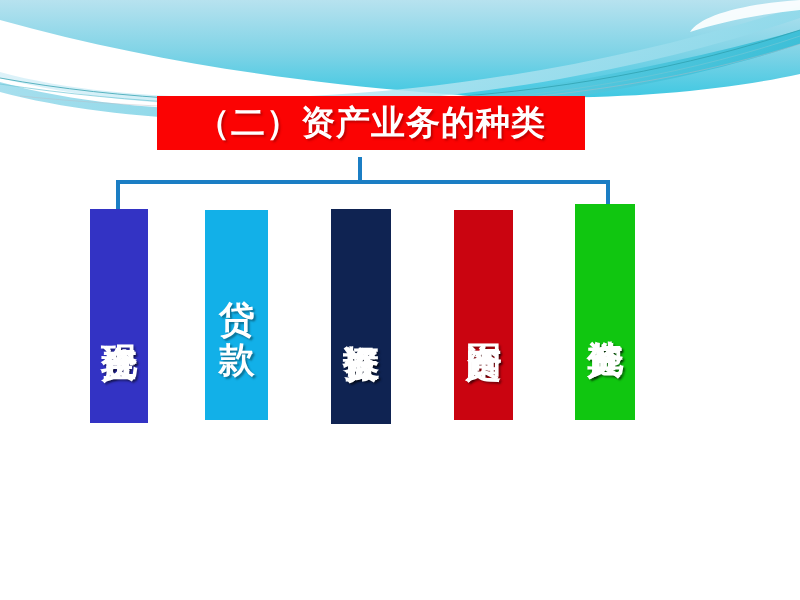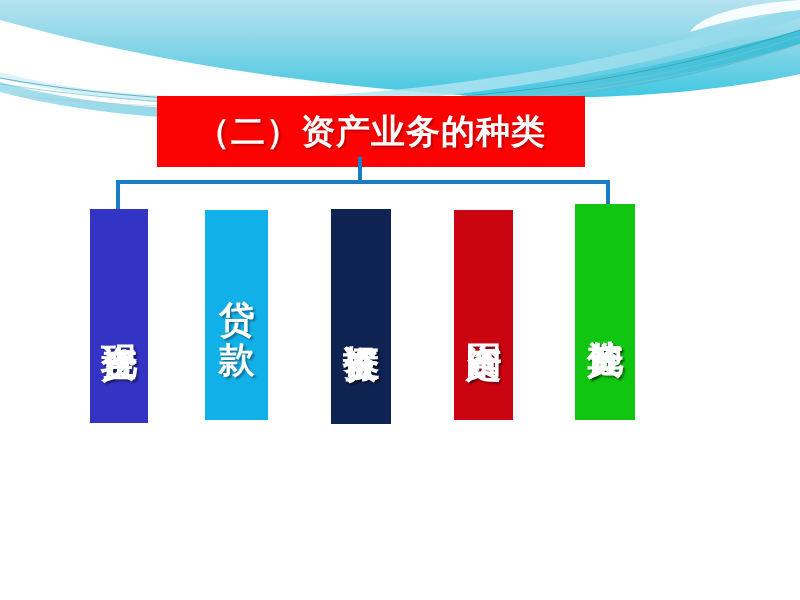--- a/index.html
+++ b/index.html
@@ -27,21 +27,21 @@
     height: 120px;
     pointer-events: none;
   }
 
   
   #title-banner {
     position: absolute;
     left: 157px;
     top: 96px;
     width: 428px;
-    height: 71px;
+    height: 54px;
     background: #fb0303;
     display: flex;
     align-items: center;
     justify-content: center;
   }
   #title-banner .title-text {
     color: #ffffff;
     font-size: 34px;
     font-weight: bold;
     letter-spacing: 1px;

